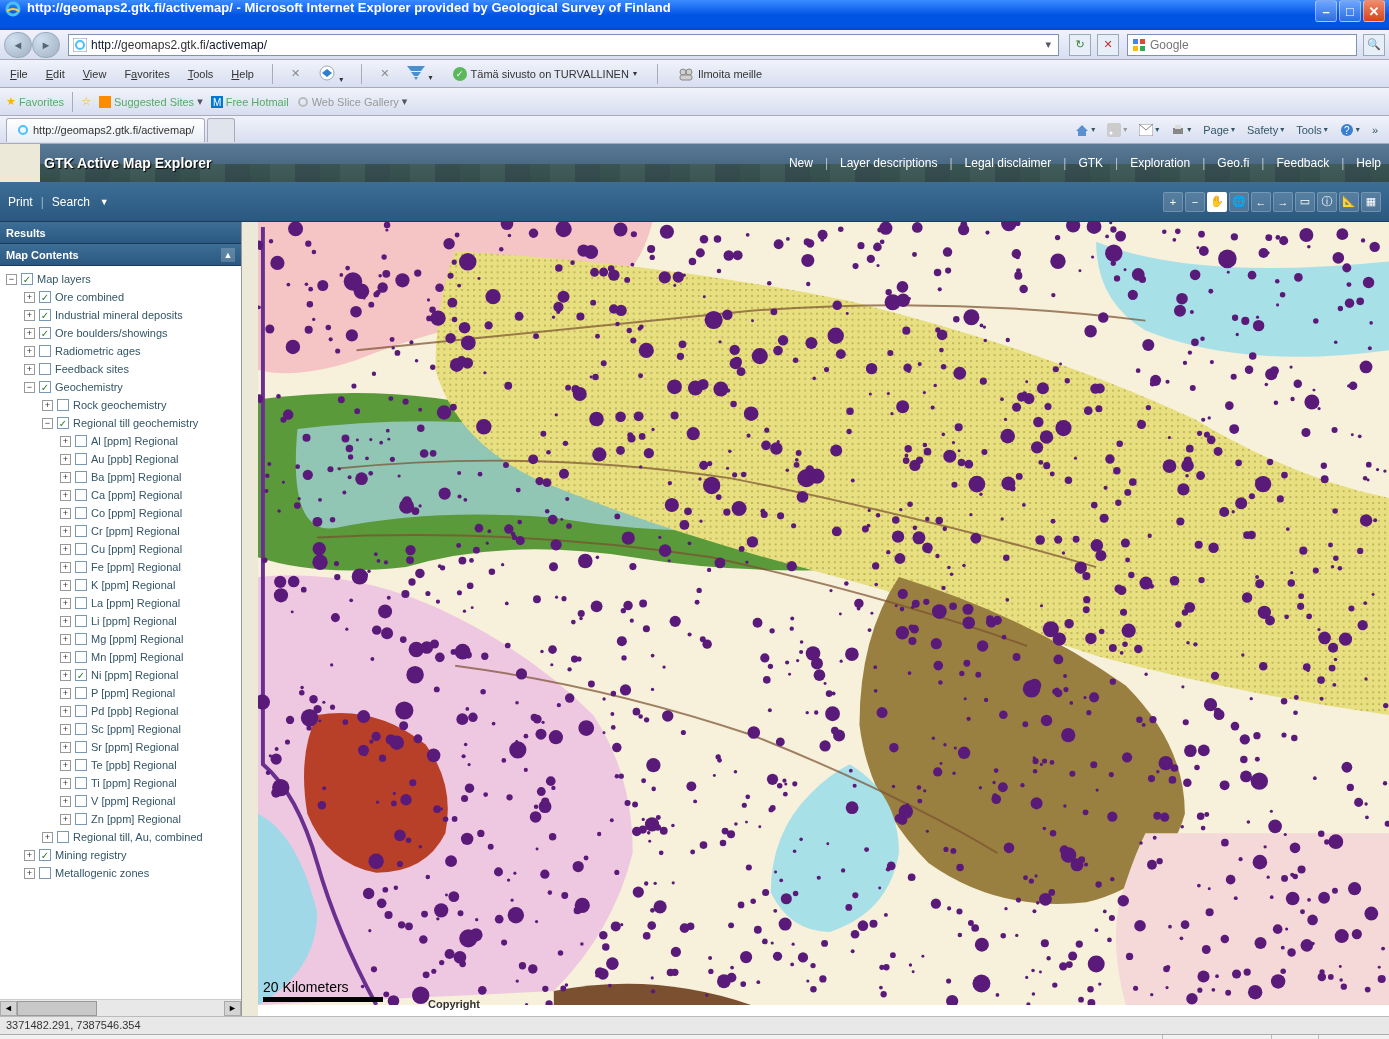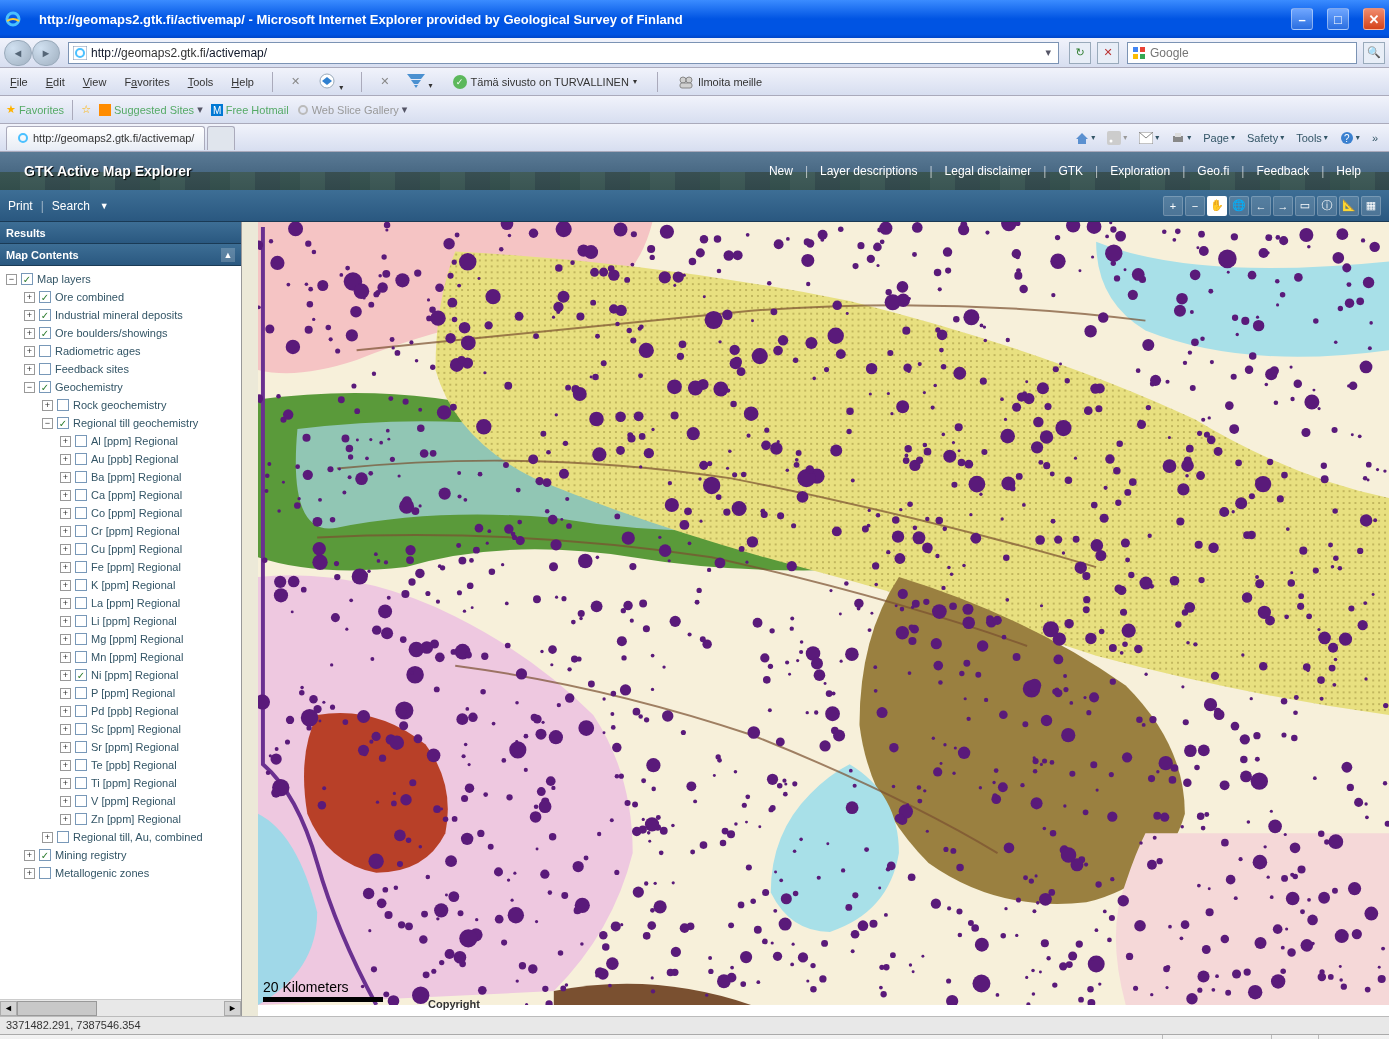--- a/index.html
+++ b/index.html
@@ -1,19 +1,19 @@
 <!DOCTYPE html>
 <html><head>
 <meta charset="utf-8">
 <style>
 * { box-sizing: border-box; margin: 0; padding: 0; font-family: Tahoma, Arial, sans-serif; }
 html, body { width: 1389px; height: 1039px; overflow: hidden; background: #ece9d8; }
 
 
-.titlebar { height: 38px; background: linear-gradient(to bottom, #3b8cff 0%, #0054e3 50%, #0054e3 90%, #0046c8 100%); display: flex; align-items: center; padding: 0 4px; color: #fff; font-size: 13px; font-weight: bold; gap: 12px; }
+.titlebar { height: 30px; background: linear-gradient(to bottom, #3b8cff 0%, #0054e3 50%, #0054e3 90%, #0046c8 100%); display: flex; align-items: flex-start; padding: 0 4px; color: #fff; font-size: 13px; font-weight: bold; }
 .titlebar .ie-icon { width: 18px; height: 18px; margin-right: 5px; color:#4ac0ff; display:flex; align-items:center; justify-content:center;}
 .titlebar .title-text { flex: 1; white-space: nowrap; overflow: hidden; }
 .winbtn { width: 22px; height: 22px; margin-left: 2px; border-radius: 3px; border: 1px solid rgba(255,255,255,.4); display: flex; align-items: center; justify-content: center; color: #fff; font-weight: bold; }
 .winbtn.min { background: linear-gradient(#6fa6ff,#2a6ee0); }
 .winbtn.max { background: linear-gradient(#6fa6ff,#2a6ee0); }
 .winbtn.close { background: linear-gradient(#f08b6d,#d5441b); }
 
 
 .ie-bar { background: linear-gradient(to bottom, #f1f3fb, #d7def0); border-bottom: 1px solid #aab; display: flex; align-items: center; font-size: 11px; color: #333; }
 .navrow { height: 30px; padding: 2px 4px; gap:4px;}
@@ -42,29 +42,29 @@
 .favrow .item.dis{color:#999;}
 .favrow .dd{color:#556;}
 
 .tabrow { height: 28px; padding: 0 6px; gap:6px; justify-content:space-between;}
 .tab{height:24px;display:flex;align-items:center;gap:4px;padding:0 10px;border:1px solid #aab;border-bottom:none;background:linear-gradient(#fff,#e8edf5);border-radius:3px 3px 0 0;font-size:11px;}
 .tab-right{display:flex;align-items:center;gap:2px;color:#356;font-size:11px;}
 .tab-right .tbtn{padding:2px 5px;display:flex;align-items:center;gap:2px;}
 .tab-right .dd{font-size:8px;}
 
 
-.app-header{height:38px;background:linear-gradient(to bottom,#5a7a95,#3a5a75);position:relative;display:flex;align-items:center;justify-content:space-between;padding:0 24px;color:#fff;font-size:12px;overflow:hidden;}
+.app-header{height:38px;background:linear-gradient(to bottom,#5a7a95,#3a5a75);position:relative;display:flex;align-items:center;justify-content:space-between;padding:0 4px;color:#fff;font-size:12px;overflow:hidden;margin-left:40px;}
 .app-header::after{content:"";position:absolute;left:0;right:0;bottom:0;height:18px;background:repeating-linear-gradient(90deg,#2a4020 0 20px,#3a5030 20px 45px,#283520 45px 70px);opacity:.5;}
 .app-header .app-title{font-weight:bold;font-size:14px;text-shadow:1px 1px 1px #000;z-index:1;}
 .app-header .links{z-index:1;display:flex;gap:4px;}
 .app-header .links span{padding:0 4px;}
 .app-header .links .pipe{opacity:.6;}
 
 
-.app-toolbar{height:32px;background:linear-gradient(to bottom,#3d6e95,#2a5880);display:flex;align-items:center;justify-content:space-between;padding:0 8px;color:#fff;font-size:12px;border-bottom:1px solid #1a3a55;}
+.app-toolbar{height:40px;background:linear-gradient(to bottom,#3d6e95,#2a5880);display:flex;align-items:center;justify-content:space-between;padding:0 8px;color:#fff;font-size:12px;border-bottom:1px solid #1a3a55;}
 .app-toolbar .left{display:flex;gap:4px;align-items:center;}
 .app-toolbar .left .pipe{opacity:.5;margin:0 4px;}
 .app-toolbar .right{display:flex;gap:2px;}
 .app-toolbar .tbtn{width:20px;height:20px;background:rgba(255,255,255,.15);border:1px solid rgba(255,255,255,.2);display:flex;align-items:center;justify-content:center;font-size:11px;border-radius:2px;}
 
 
 .main{display:flex;height:794px;gap:16px;}
 .sidebar{width:242px;display:flex;flex-direction:column;border-right:1px solid #999;background:#eef2f6;}
 .panel-head{height:22px;background:linear-gradient(to bottom,#3d6e95,#2a5880);color:#fff;font-size:11px;font-weight:bold;display:flex;align-items:center;justify-content:space-between;padding:0 6px;border-bottom:1px solid #1a3a55;}
 .panel-head .collapse{width:14px;height:14px;background:rgba(255,255,255,.2);display:flex;align-items:center;justify-content:center;font-size:9px;}

